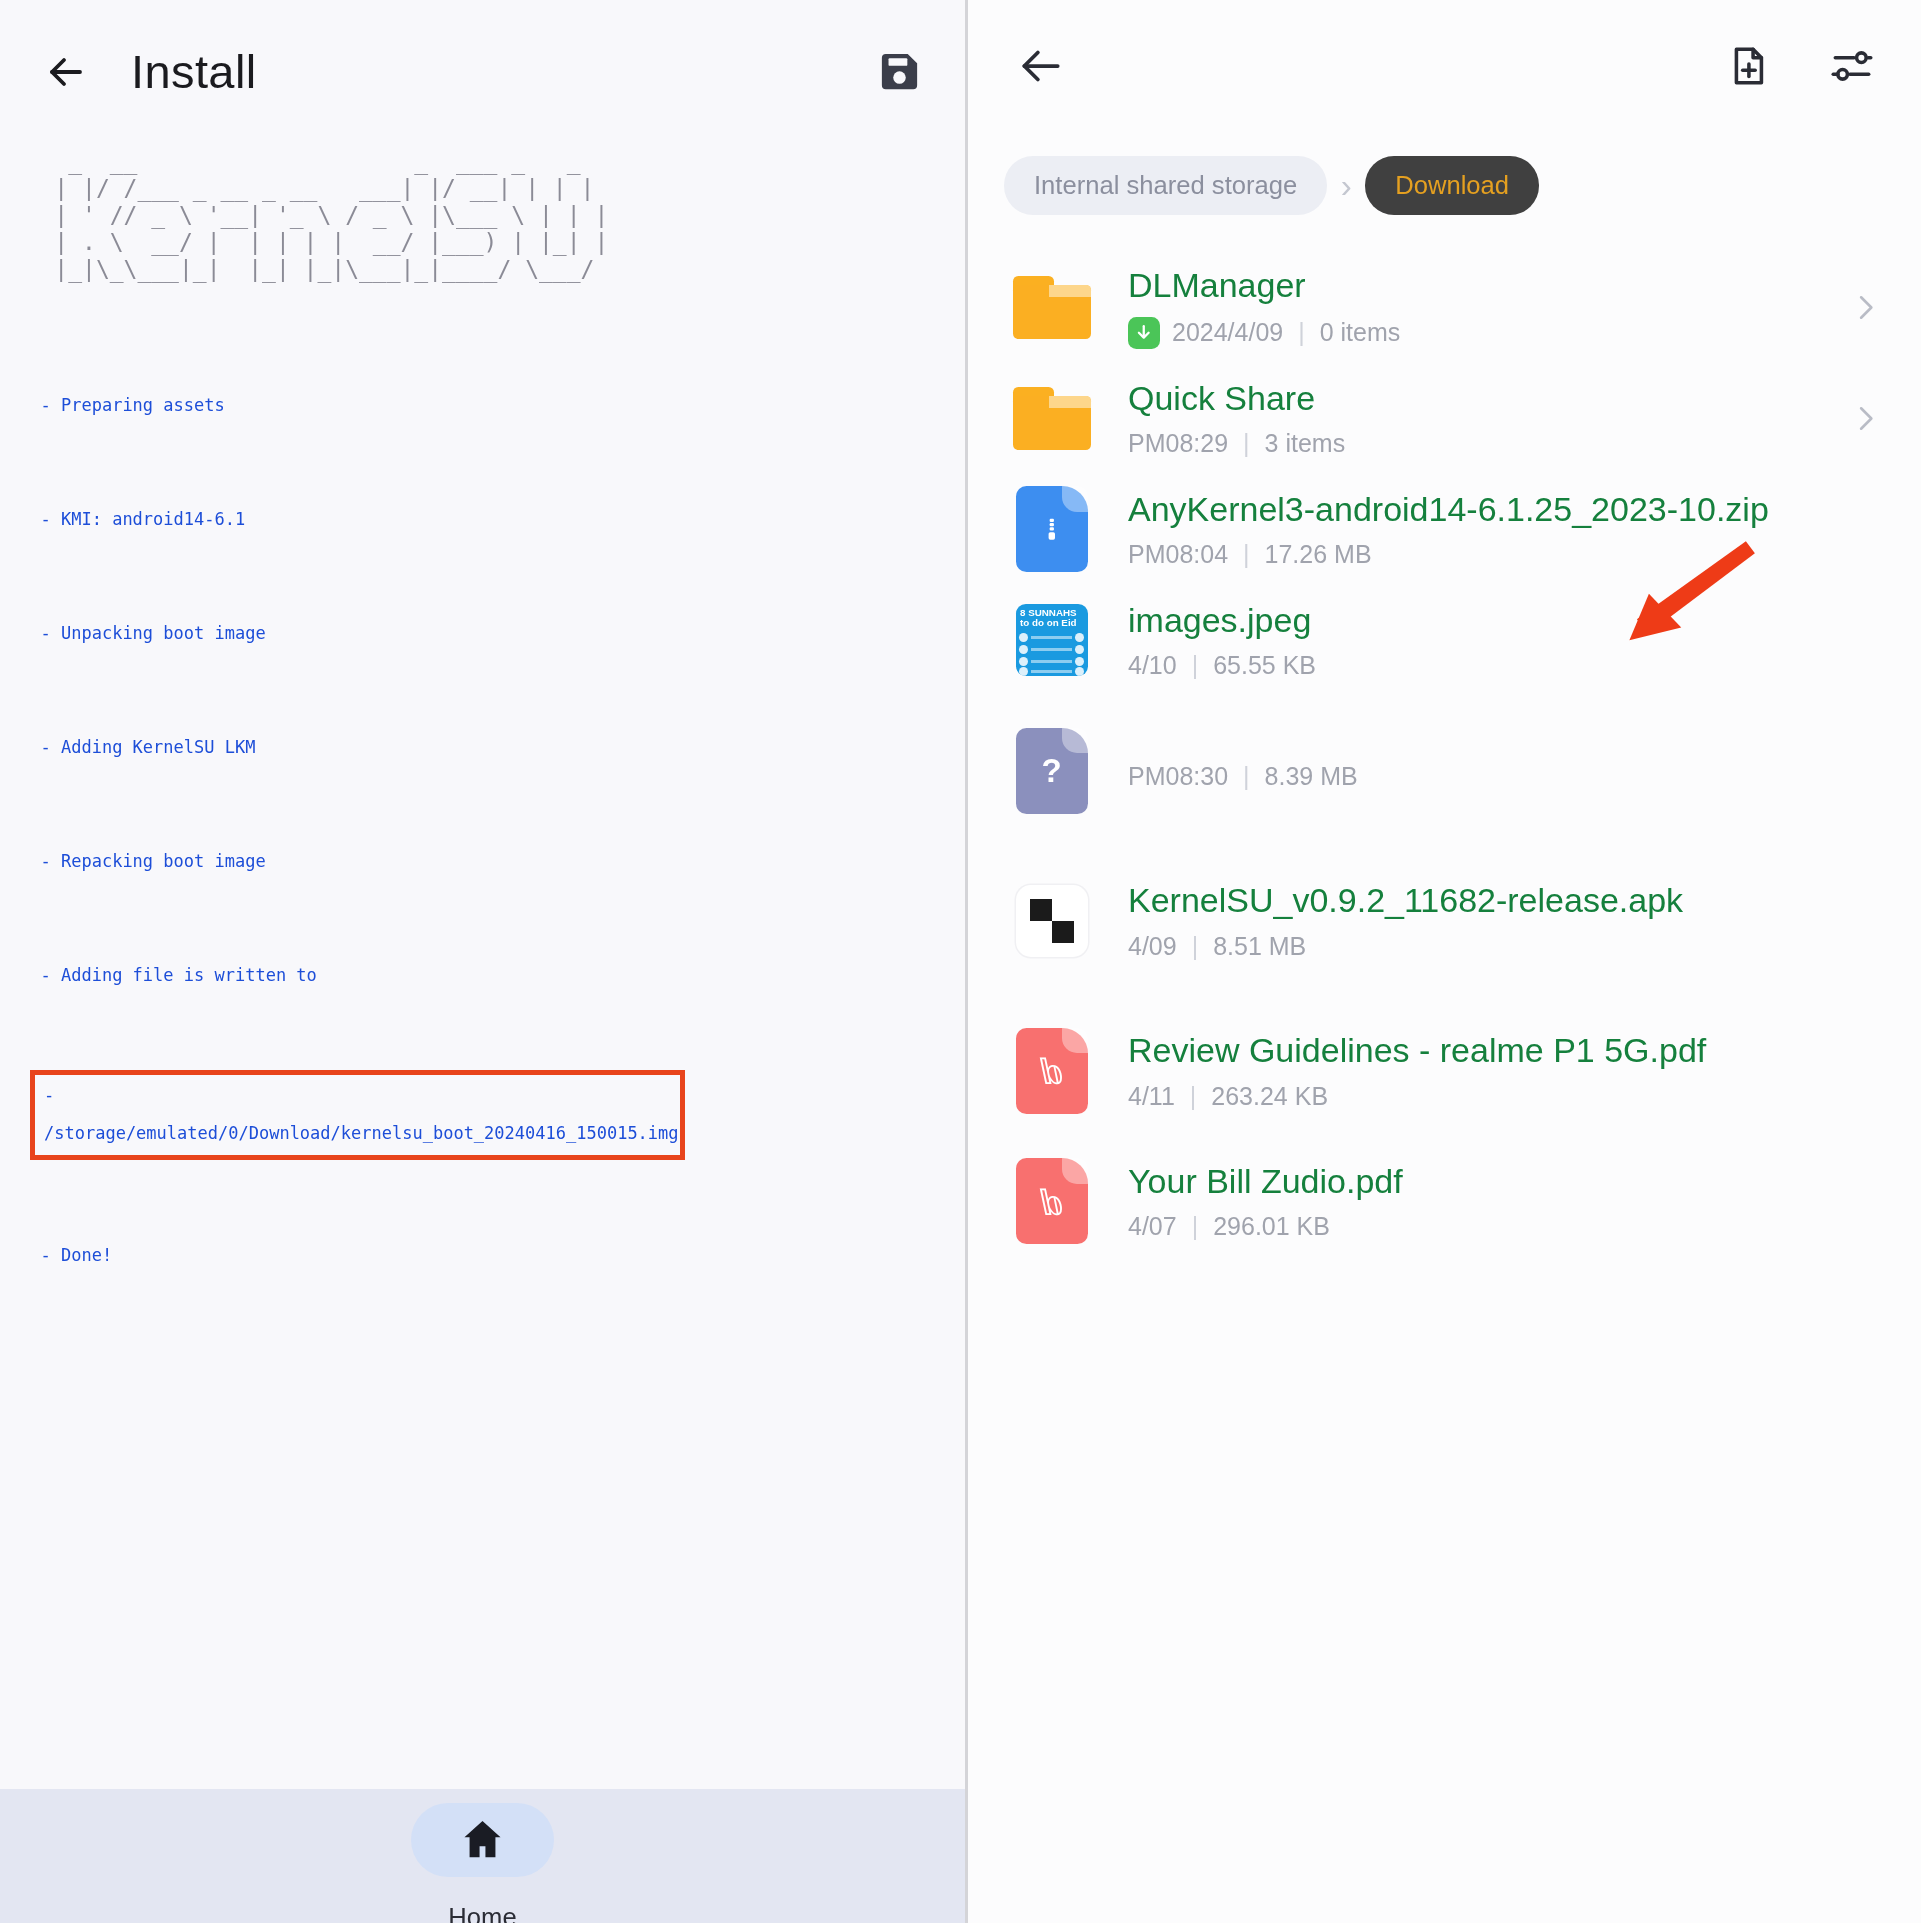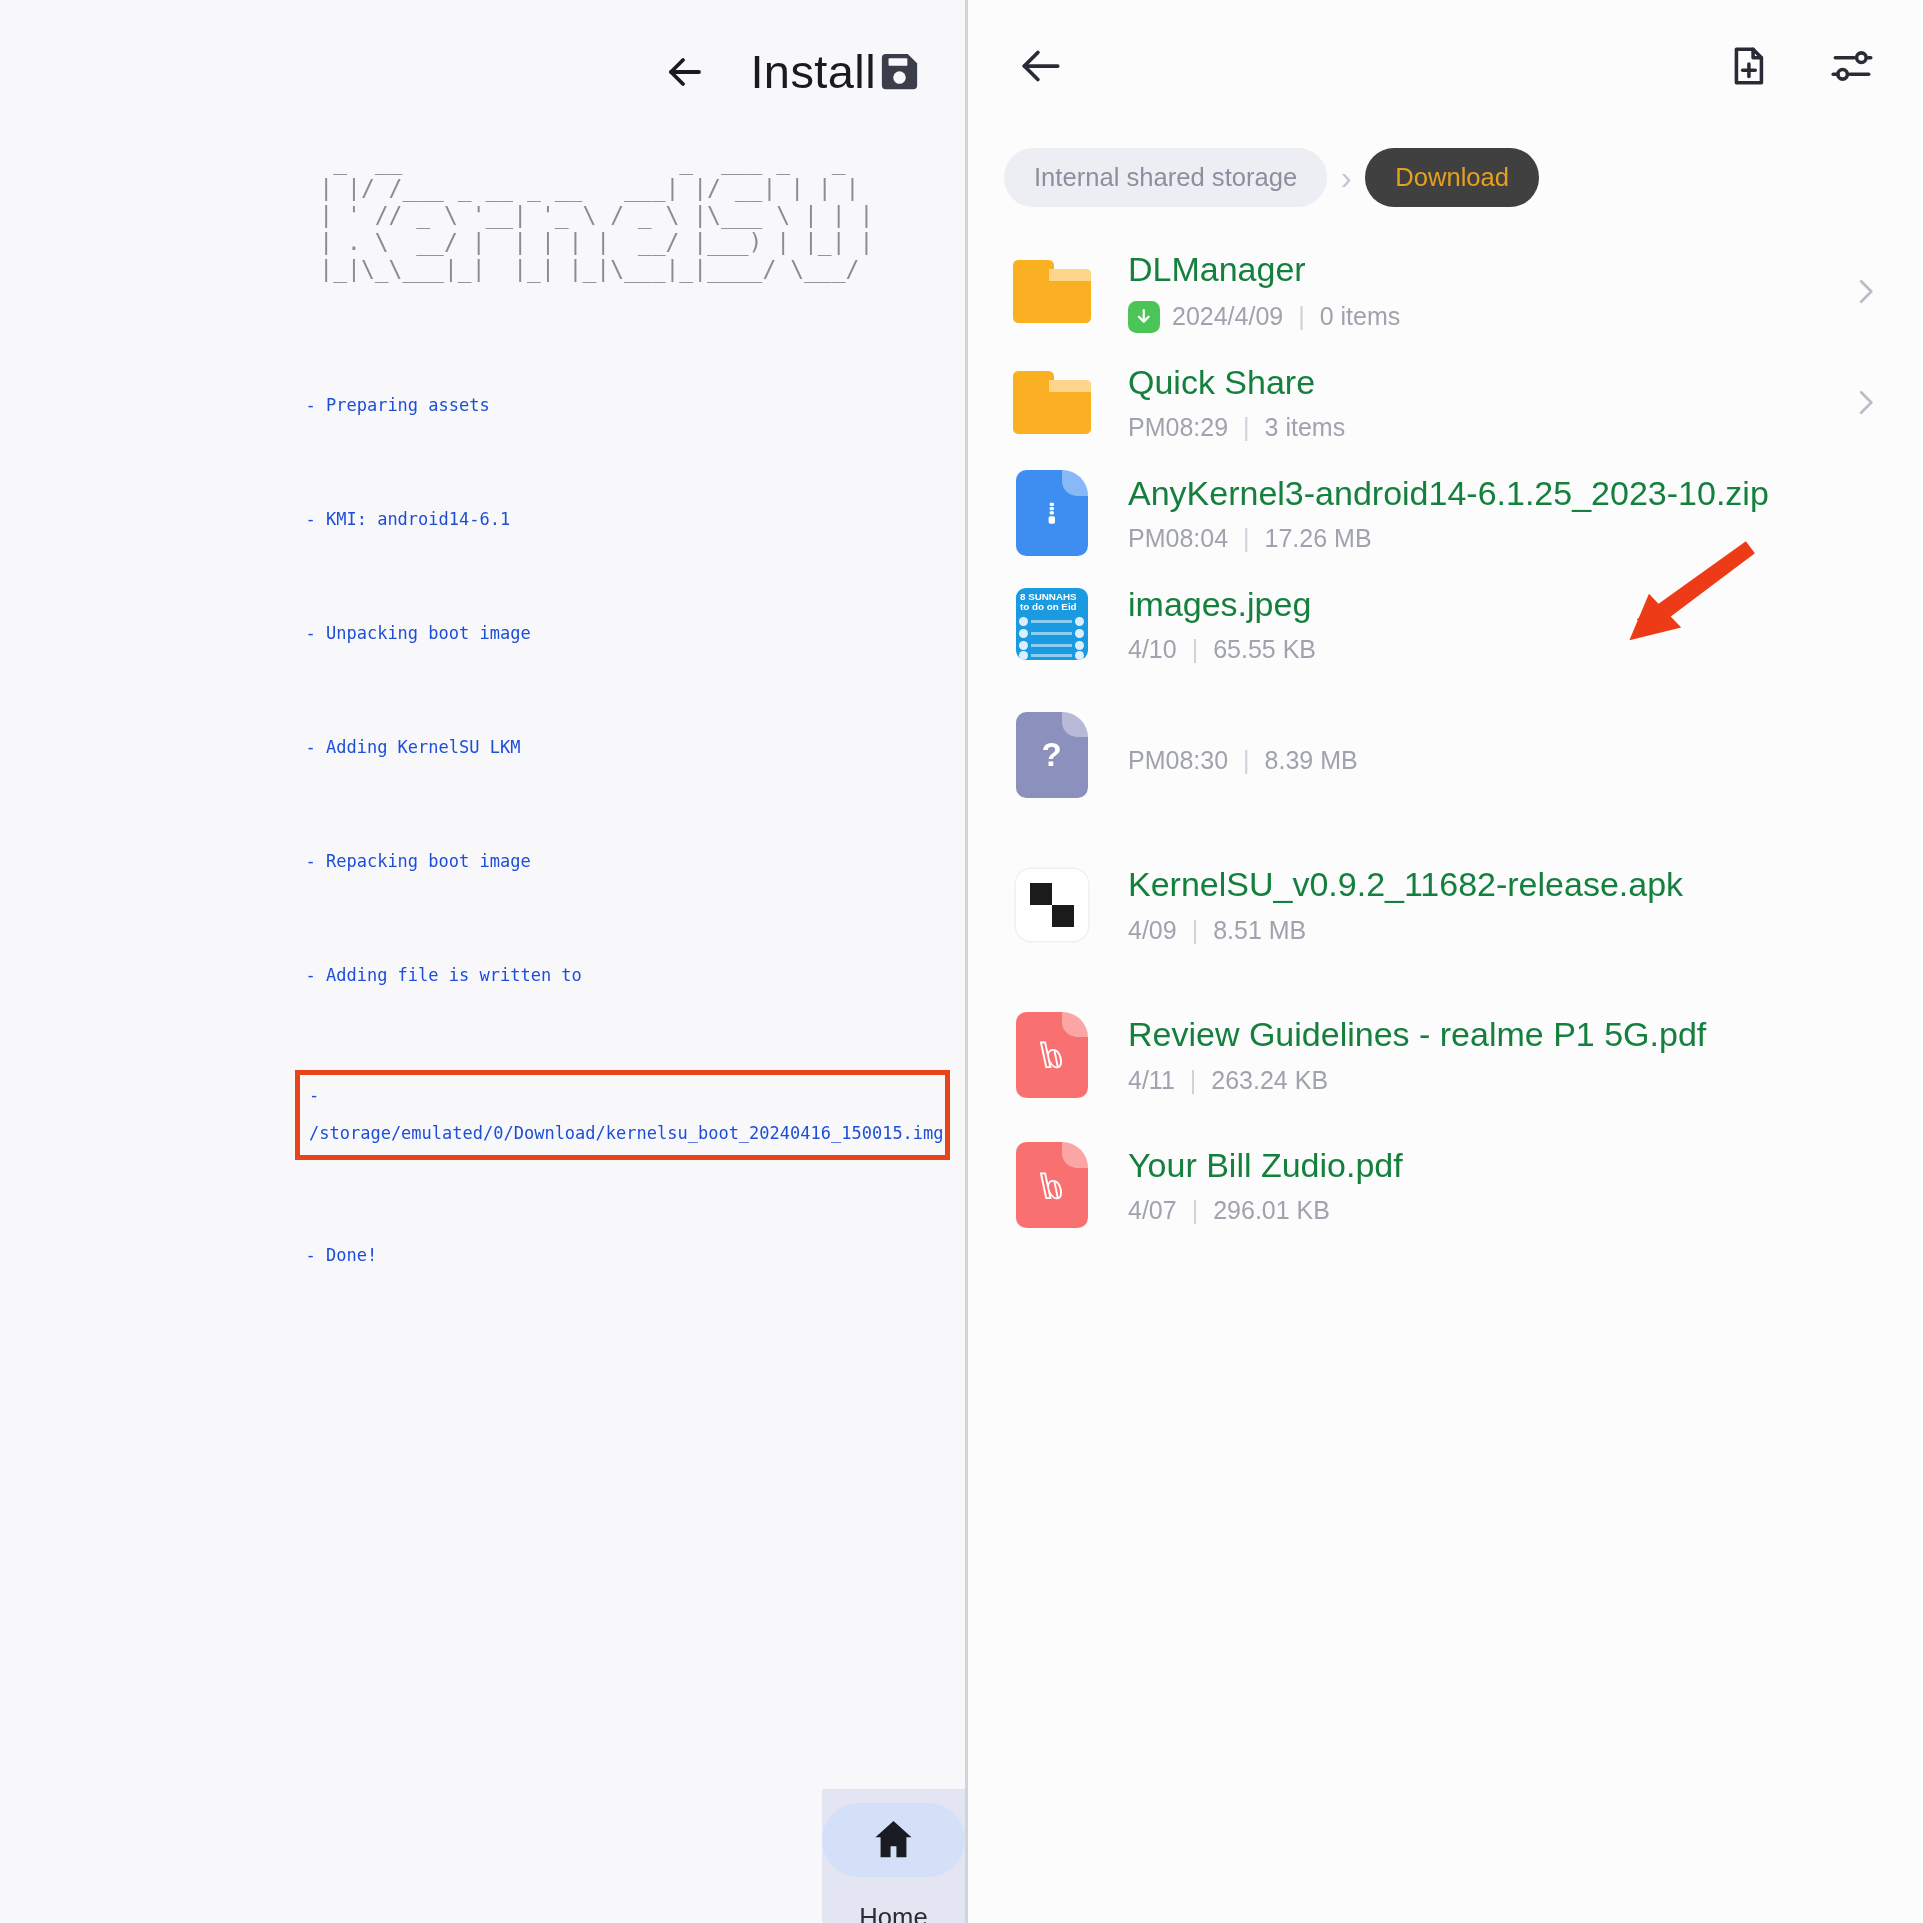--- a/index.html
+++ b/index.html
@@ -10,21 +10,21 @@
     overflow: hidden;
   }
   .screens { display: flex; width: 1924px; height: 1924px; }
 
   
   .left-panel {
     width: 968px; height: 1924px;
     background: #f8f8fb;
     position: relative;
     border-right: 3px solid #d4d4d8;
-    display: flex; flex-direction: column; align-items: flex-end;
+    display: flex; flex-direction: column;
   }
   .left-topbar {
     height: 143px;
     display: flex; align-items: center;
     padding: 0 42px;
     flex: 0 0 auto;
   }
   .back-arrow { width: 48px; height: 48px; flex: 0 0 auto; }
   .install-title {
     font-size: 47px; font-weight: 400; color: #1b1b1f;
@@ -81,21 +81,21 @@
   .nav-pill svg { width: 47px; height: 47px; }
   .nav-label {
     margin-top: 26px; font-size: 25.6px; color: #2a2c35;
   }
 
   
   .right-panel {
     width: 953px; height: 1924px;
     background: #fcfcfd;
     position: relative;
-    display: flex; flex-direction: column;
+    display: flex; flex-direction: column; gap: 8px;
   }
   .fm-topbar {
     height: 132px;
     display: flex; align-items: center;
     padding: 0 44px 0 48px;
     flex: 0 0 auto;
   }
   .fm-topbar .spacer { flex: 1 1 auto; }
   .fm-icon-btn { width: 50px; height: 50px; margin-left: 51px; }
   .fm-back { width: 50px; height: 50px; }

